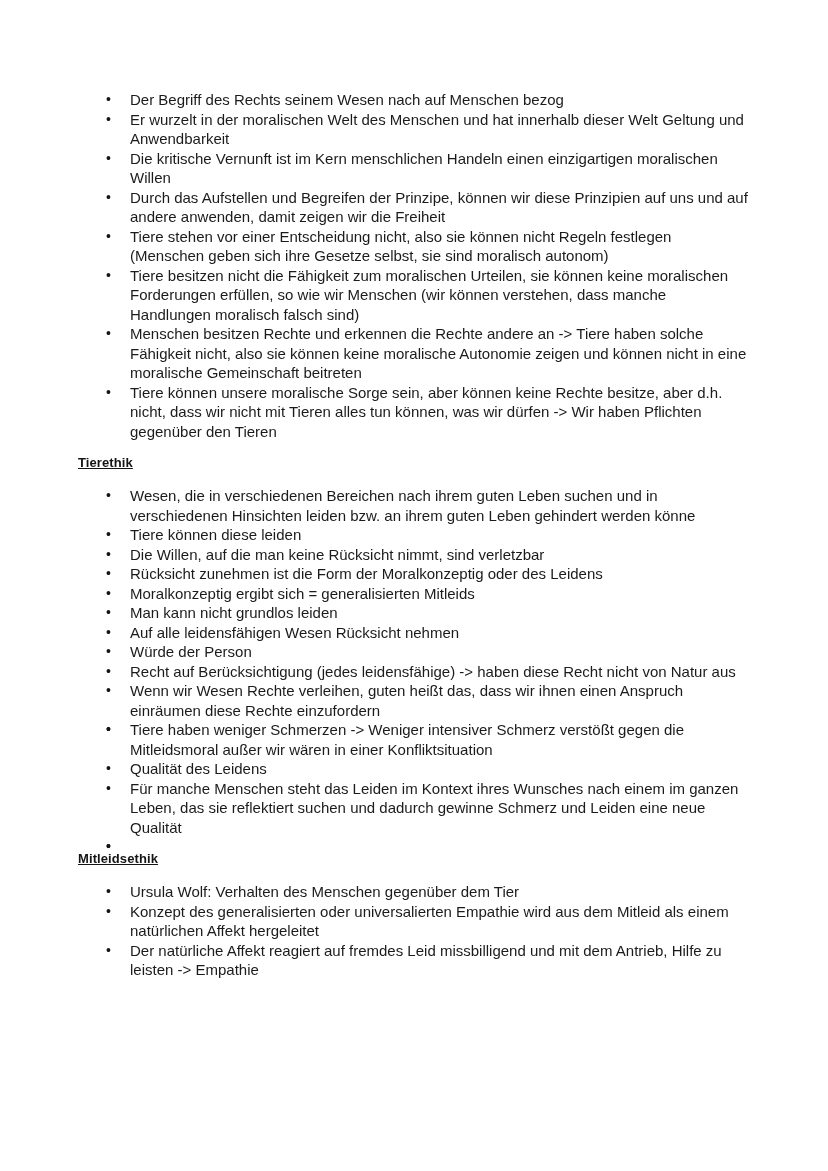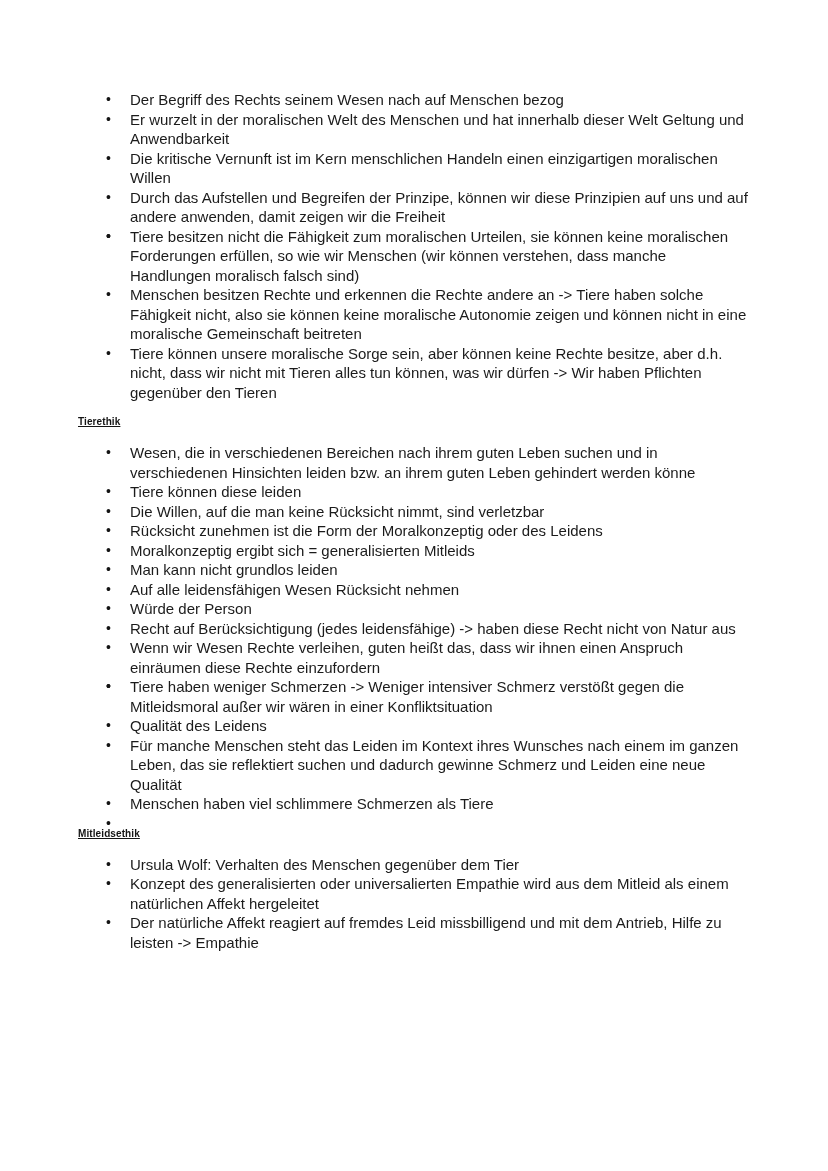--- a/index.html
+++ b/index.html
@@ -17,21 +17,21 @@
     color: #1b1b1b;
   }
   .content {
     padding: 90px 76px 0 78px;
     box-sizing: border-box;
   }
   section {
     margin: 0;
   }
   h2 {
-    font-size: 10px;
+    font-size: 13px;
     font-weight: bold;
     text-decoration: underline;
     margin: 14px 0 16px 0;
     color: #141414;
     letter-spacing: 0.1px;
   }
   ul {
     list-style: none;
     margin: 0 0 0 28px;
     padding: 0;
@@ -56,21 +56,21 @@
 <body>
 
 <div class="page">
   <main class="content">
       <section>
         <ul>
           <li><span class="marker">•</span><span>Der Begriff des Rechts seinem Wesen nach auf Menschen bezog</span></li>
           <li><span class="marker">•</span><span>Er wurzelt in der moralischen Welt des Menschen und hat innerhalb dieser Welt Geltung und Anwendbarkeit</span></li>
           <li><span class="marker">•</span><span>Die kritische Vernunft ist im Kern menschlichen Handeln einen einzigartigen moralischen Willen</span></li>
           <li><span class="marker">•</span><span>Durch das Aufstellen und Begreifen der Prinzipe, können wir diese Prinzipien auf uns und auf andere anwenden, damit zeigen wir die Freiheit</span></li>
-          <li><span class="marker">•</span></li>
+          <li><span class="marker">•</span><span>Tiere stehen vor einer Entscheidung nicht, also sie können nicht Regeln festlegen (Menschen geben sich ihre Gesetze selbst, sie sind moralisch autonom)</span></li>
           <li><span class="marker">•</span><span>Tiere besitzen nicht die Fähigkeit zum moralischen Urteilen, sie können keine moralischen Forderungen erfüllen, so wie wir Menschen (wir können verstehen, dass manche Handlungen moralisch falsch sind)</span></li>
           <li><span class="marker">•</span><span>Menschen besitzen Rechte und erkennen die Rechte andere an -&gt; Tiere haben solche Fähigkeit nicht, also sie können keine moralische Autonomie zeigen und können nicht in eine moralische Gemeinschaft beitreten</span></li>
           <li><span class="marker">•</span><span>Tiere können unsere moralische Sorge sein, aber können keine Rechte besitze, aber d.h. nicht, dass wir nicht mit Tieren alles tun können, was wir dürfen -&gt; Wir haben Pflichten gegenüber den Tieren</span></li>
         </ul>
       </section>
       <section>
         <h2>Tierethik</h2>
         <ul>
           <li><span class="marker">•</span><span>Wesen, die in verschiedenen Bereichen nach ihrem guten Leben suchen und in verschiedenen Hinsichten leiden bzw. an ihrem guten Leben gehindert werden könne</span></li>
           <li><span class="marker">•</span><span>Tiere können diese leiden</span></li>
@@ -79,21 +79,21 @@
           <li><span class="marker">•</span><span>Moralkonzeptig ergibt sich = generalisierten Mitleids</span></li>
           <li><span class="marker">•</span><span>Man kann nicht grundlos leiden</span></li>
           <li><span class="marker">•</span><span>Auf alle leidensfähigen Wesen Rücksicht nehmen</span></li>
           <li><span class="marker">•</span><span>Würde der Person</span></li>
           <li><span class="marker">•</span><span>Recht auf Berücksichtigung (jedes leidensfähige) -&gt; haben diese Recht nicht von Natur aus</span></li>
           <li><span class="marker">•</span><span>Wenn wir Wesen Rechte verleihen, guten heißt das, dass wir ihnen einen Anspruch einräumen diese Rechte einzufordern</span></li>
           <li><span class="marker">•</span></li>
           <li><span class="marker">•</span><span>Tiere haben weniger Schmerzen -&gt; Weniger intensiver Schmerz verstößt gegen die Mitleidsmoral außer wir wären in einer Konfliktsituation</span></li>
           <li><span class="marker">•</span><span>Qualität des Leidens</span></li>
           <li><span class="marker">•</span><span>Für manche Menschen steht das Leiden im Kontext ihres Wunsches nach einem im ganzen Leben, das sie reflektiert suchen und dadurch gewinne Schmerz und Leiden eine neue Qualität</span></li>
-          <li><span class="marker">•</span><span>Menschen haben viel schlimmere Schmerzen als Tiere</span></li>
+          <li><span class="marker">•</span></li>
           <li><span class="marker">•</span></li>
         </ul>
       </section>
       <section>
         <h2>Mitleidsethik</h2>
         <ul>
           <li><span class="marker">•</span><span>Ursula Wolf: Verhalten des Menschen gegenüber dem Tier</span></li>
           <li><span class="marker">•</span><span>Konzept des generalisierten oder universalierten Empathie wird aus dem Mitleid als einem natürlichen Affekt hergeleitet</span></li>
           <li><span class="marker">•</span><span>Der natürliche Affekt reagiert auf fremdes Leid missbilligend und mit dem Antrieb, Hilfe zu leisten -&gt; Empathie</span></li>
         </ul>

